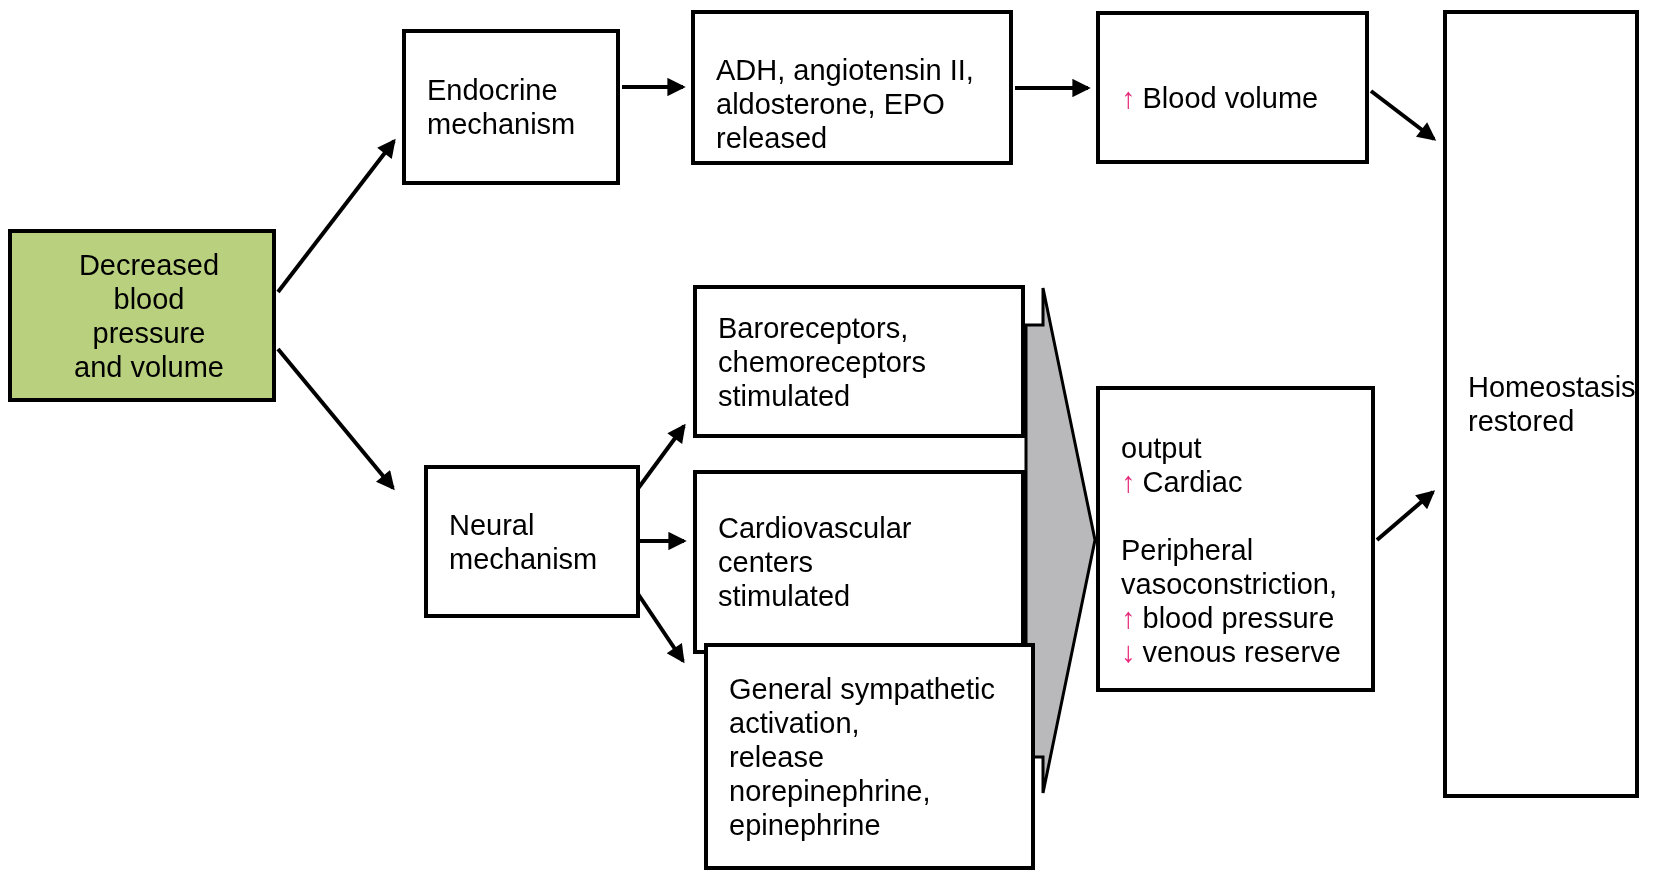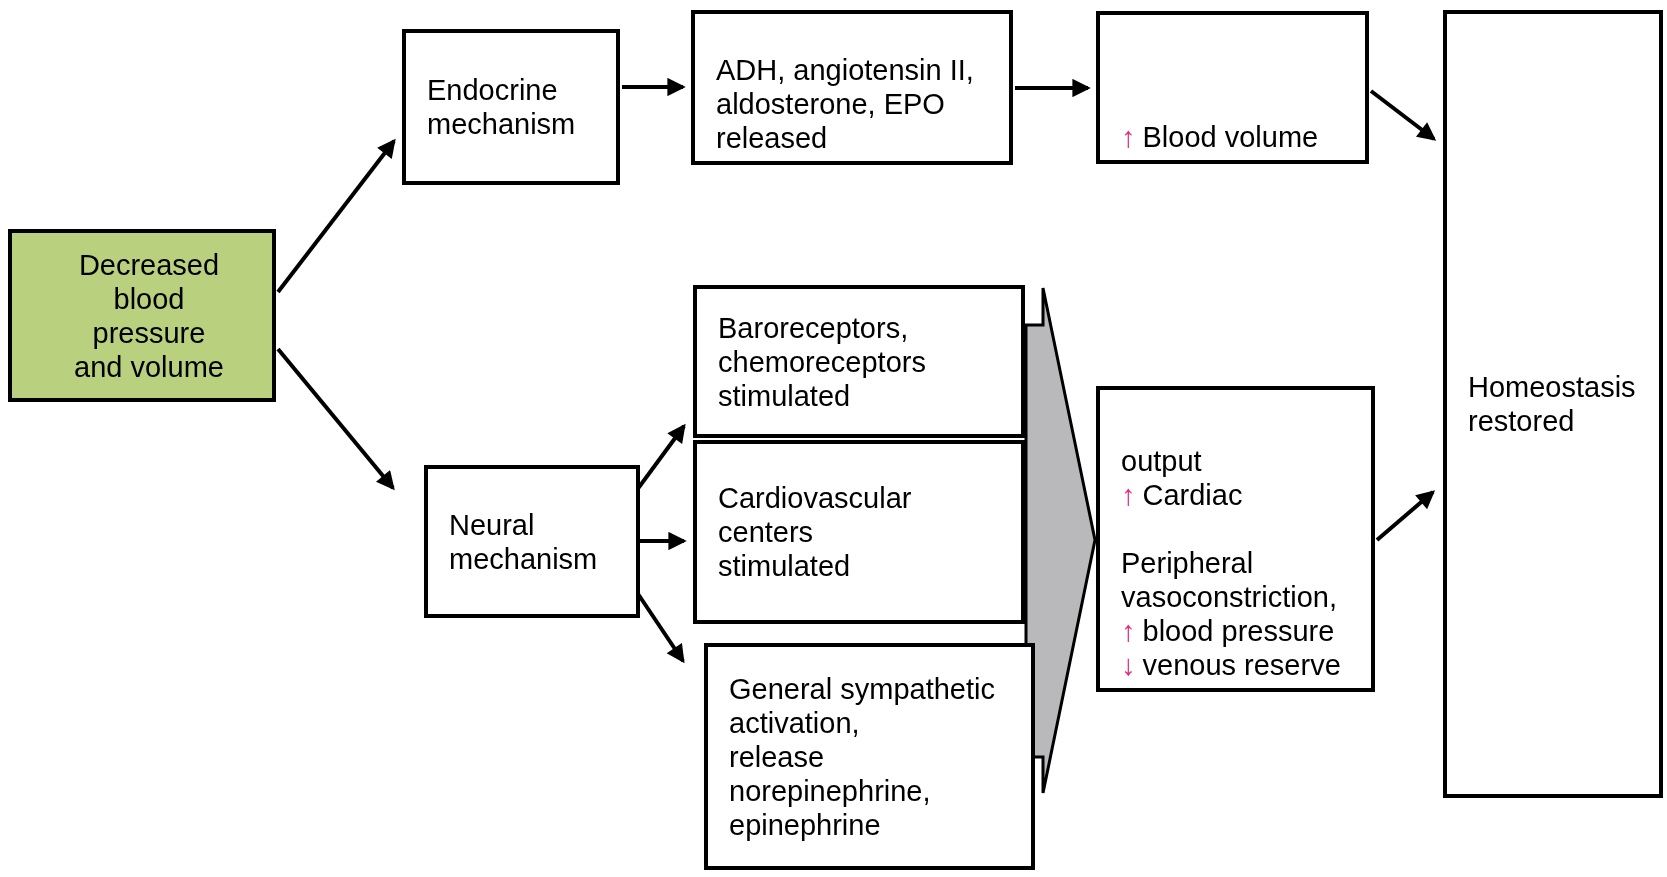--- a/index.html
+++ b/index.html
@@ -8,21 +8,21 @@
     position:relative;width:1667px;height:877px;background:#fff;overflow:hidden;
     font-family:"Liberation Sans","DejaVu Sans",sans-serif;
     font-size:29px;line-height:34px;color:#000;
   }
   svg.connectors{position:absolute;left:0;top:0;z-index:1;}
   .box{
     position:absolute;z-index:2;background:#fff;border:4px solid #000;box-sizing:border-box;
     display:flex;flex-direction:column;justify-content:center;
     padding:6px 6px 6px 21px;
   }
-  .box.top-align{justify-content:flex-end;padding-top:27px;}
+  .box.top-align{justify-content:center;padding-top:27px;}
   .box.green{
     background:var(--green,#b9d17e);
     align-items:center;text-align:center;padding-left:20px;
   }
   .line{min-height:34px;white-space:nowrap;}
   .icon{color:var(--pink,#e72a7a);margin-right:7px;}
 </style>
 </head>
 <body>
 
@@ -63,37 +63,37 @@
   <div class="box" style="left:691px;top:10px;width:322px;height:155px;justify-content:flex-end;">
       <div class="line"><span>ADH, angiotensin II,</span></div>
       <div class="line"><span>aldosterone, EPO</span></div>
       <div class="line"><span>released</span></div>
     </div>
 
   <div class="box top-align" style="left:1096px;top:11px;width:273px;height:153px;">
       <div class="line"><span class="icon">↑</span><span>Blood volume</span></div>
     </div>
 
-  <div class="box" style="left:1443px;top:10px;width:220px;height:788px;">
+  <div class="box" style="left:1443px;top:10px;width:196px;height:788px;">
       <div class="line"><span>Homeostasis</span></div>
       <div class="line"><span>restored</span></div>
     </div>
 
   <div class="box" style="left:424px;top:465px;width:216px;height:153px;">
       <div class="line"><span>Neural</span></div>
       <div class="line"><span>mechanism</span></div>
     </div>
 
   <div class="box" style="left:693px;top:285px;width:332px;height:153px;">
       <div class="line"><span>Baroreceptors,</span></div>
       <div class="line"><span>chemoreceptors</span></div>
       <div class="line"><span>stimulated</span></div>
     </div>
 
-  <div class="box" style="left:693px;top:440px;width:332px;height:184px;">
+  <div class="box" style="left:693px;top:470px;width:332px;height:184px;">
       <div class="line"><span>Cardiovascular</span></div>
       <div class="line"><span>centers</span></div>
       <div class="line"><span>stimulated</span></div>
     </div>
 
   <div class="box" style="left:692px;top:643px;width:331px;height:227px;margin-left:12px;">
       <div class="line"><span>General sympathetic</span></div>
       <div class="line"><span>activation,</span></div>
       <div class="line"><span>release</span></div>
       <div class="line"><span>norepinephrine,</span></div>

